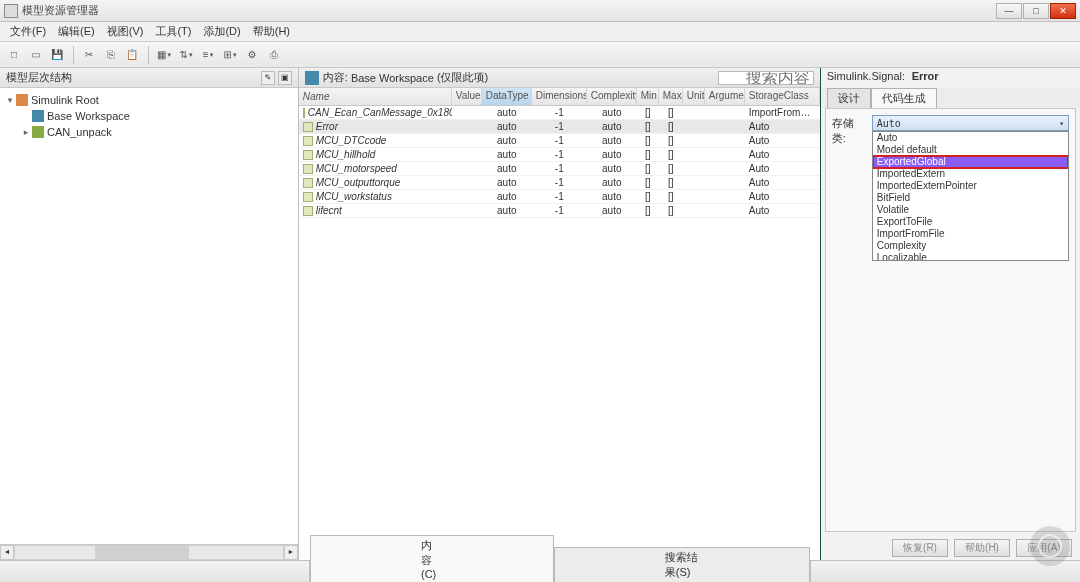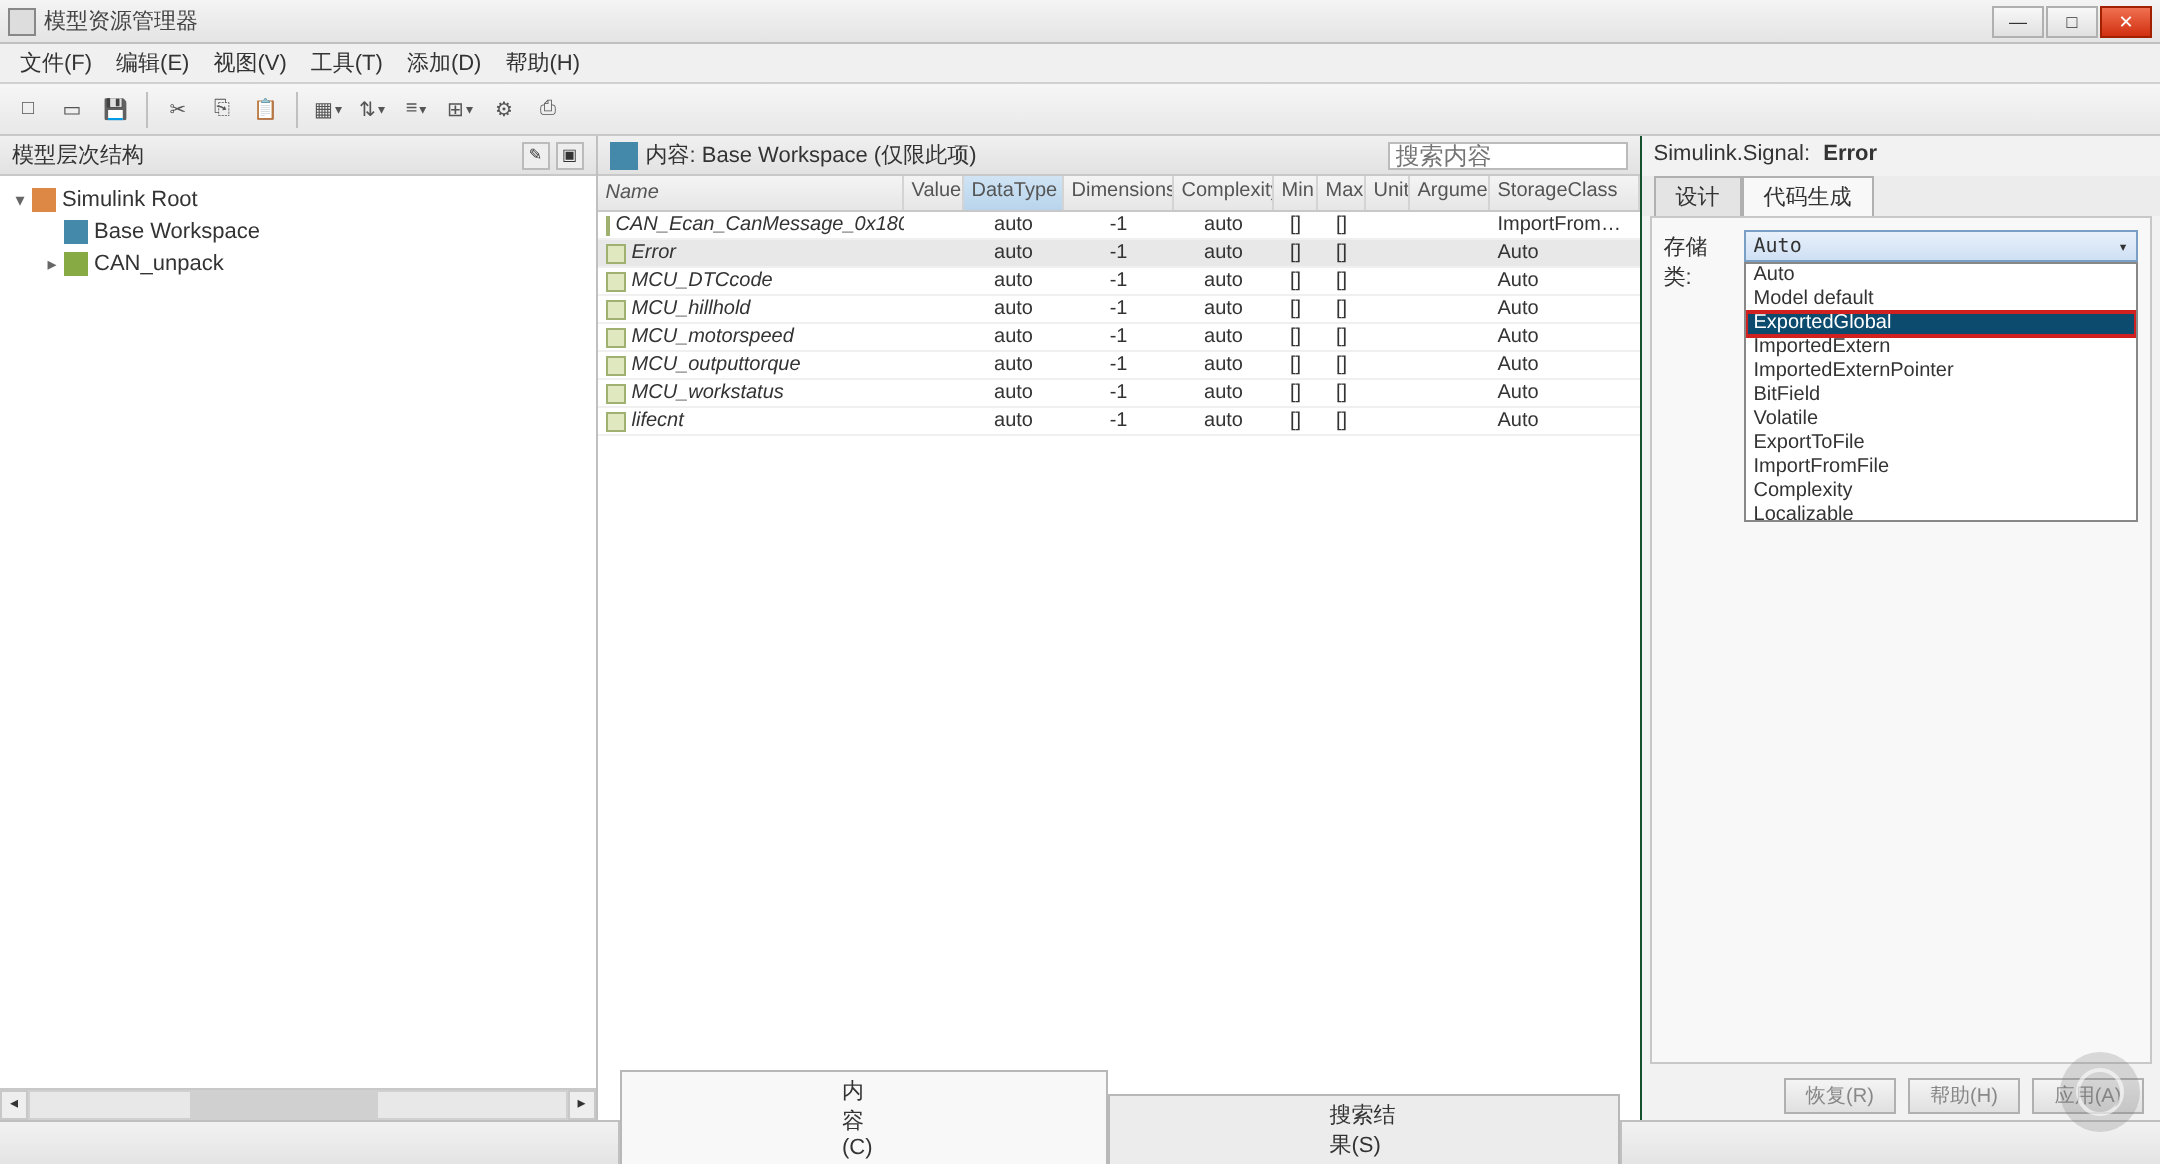--- a/index.html
+++ b/index.html
@@ -41,21 +41,21 @@
 .left-scroll { height:16px;background:#efefef;border-top:1px solid #c8c8c8;display:flex; }
 .left-scroll .track { flex:1;background:#e8e8e8;border:1px solid #d0d0d0;position:relative; }
 .left-scroll .thumb { position:absolute;left:30%;width:35%;top:0;bottom:0;background:#d0d0d0; }
 .left-scroll .arr { width:14px;border:1px solid #c8c8c8;background:#eee;text-align:center;font-size:8px;line-height:12px; }
 
 
 .center { flex:1; background:#f2f2f2; display:flex; flex-direction:column; }
 .center-hdr { height:20px; background:linear-gradient(#f0f0f0,#e2e2e2); border-bottom:1px solid #c8c8c8; display:flex; align-items:center; padding:0 6px; font-size:11px; }
 .center-hdr .icon { width:14px;height:14px;background:#48a;margin-right:4px; }
 .center-hdr .sp { flex:1; }
-.center-hdr input { width:120px; height:14px; font-size:12px;border:1px solid #bbb;padding:0 3px; }
+.center-hdr input { width:96px; height:14px; font-size:16px;border:1px solid #bbb;padding:0 3px;text-align:right; }
 .filter-row { height:22px;background:#f0f0f0;border-bottom:1px solid #d0d0d0;display:flex;align-items:center;padding:0 6px;gap:6px; }
 .filter-row select { width:140px;height:16px;font-size:10px;border:1px solid #999;background:#fff; }
 .filter-row .lbl { font-size:11px; }
 .filter-row a { color:#06c;font-size:11px;text-decoration:underline; }
 .table { flex:1; background:#fff; overflow:hidden; }
 .thead { display:flex;height:18px;background:linear-gradient(#f4f4f4,#e6e6e6);border-bottom:1px solid #c8c8c8;font-size:10px;color:#555; }
 .th { border-right:1px solid #d4d4d4;padding:2px 4px;overflow:hidden;white-space:nowrap; }
 .th.active { background:linear-gradient(#d0e4f4,#b8d4ec); }
 .tbody .tr { display:flex;height:14px;font-size:10px;border-bottom:1px solid #f0f0f0; }
 .tbody .tr.selected { background:#e8e8e8; }
@@ -70,21 +70,21 @@
 .tab { padding:2px 10px;border:1px solid #b0b0b0;background:#e4e4e4;font-size:11px;border-bottom:none; }
 .tab.active { background:#f8f8f8; }
 .right-body { flex:1;background:#f8f8f8;padding:6px;border:1px solid #c8c8c8;margin:0 4px 4px 4px;position:relative; }
 .prop-row { display:flex;align-items:flex-start;gap:4px; }
 .prop-lbl { font-size:11px;width:36px;padding-top:1px; }
 .dropdown { flex:1;position:relative; }
 .dd-sel { height:16px;border:1px solid #7a9fc4;background:linear-gradient(#e8f0fb,#cfe0f4);font-size:10px;font-family:Consolas,monospace;padding:1px 4px;display:flex;align-items:center; }
 .dd-sel::after { content:"▾";margin-left:auto;font-size:8px; }
 .dd-list { position:absolute;top:16px;left:0;right:0;background:#fff;border:1px solid #888;z-index:10;font-family:Consolas,monospace;font-size:10px;max-height:130px;overflow:auto; }
 .dd-opt { padding:0 4px;height:12px;line-height:12px;white-space:nowrap; }
-.dd-opt.hl { background:#0c4a6e;color:#fff; }
+.dd-opt.hl { background:#8b5cf6;color:#fff; }
 .dd-opt.boxed { outline:2px solid #d02020;outline-offset:-1px; }
 .right-foot { height:24px;display:flex;justify-content:flex-end;align-items:center;gap:6px;padding:0 8px; }
 .rf-btn { width:56px;height:18px;border:1px solid #b0b0b0;background:linear-gradient(#f4f4f4,#e0e0e0);font-size:10px;color:#888; }
 
 
 .footer { height:22px;background:linear-gradient(#f2f2f2,#e4e4e4);border-top:1px solid #c0c0c0;display:flex; }
 .foot-left { width:310px;border-right:1px solid #c0c0c0; }
 .foot-center { flex:1;display:flex;align-items:flex-end;justify-content:center;gap:0; }
 .foot-tab { padding:2px 110px;border:1px solid #b8b8b8;border-bottom:none;background:#ececec;font-size:11px; }
 .foot-tab.active { background:#f8f8f8; }

